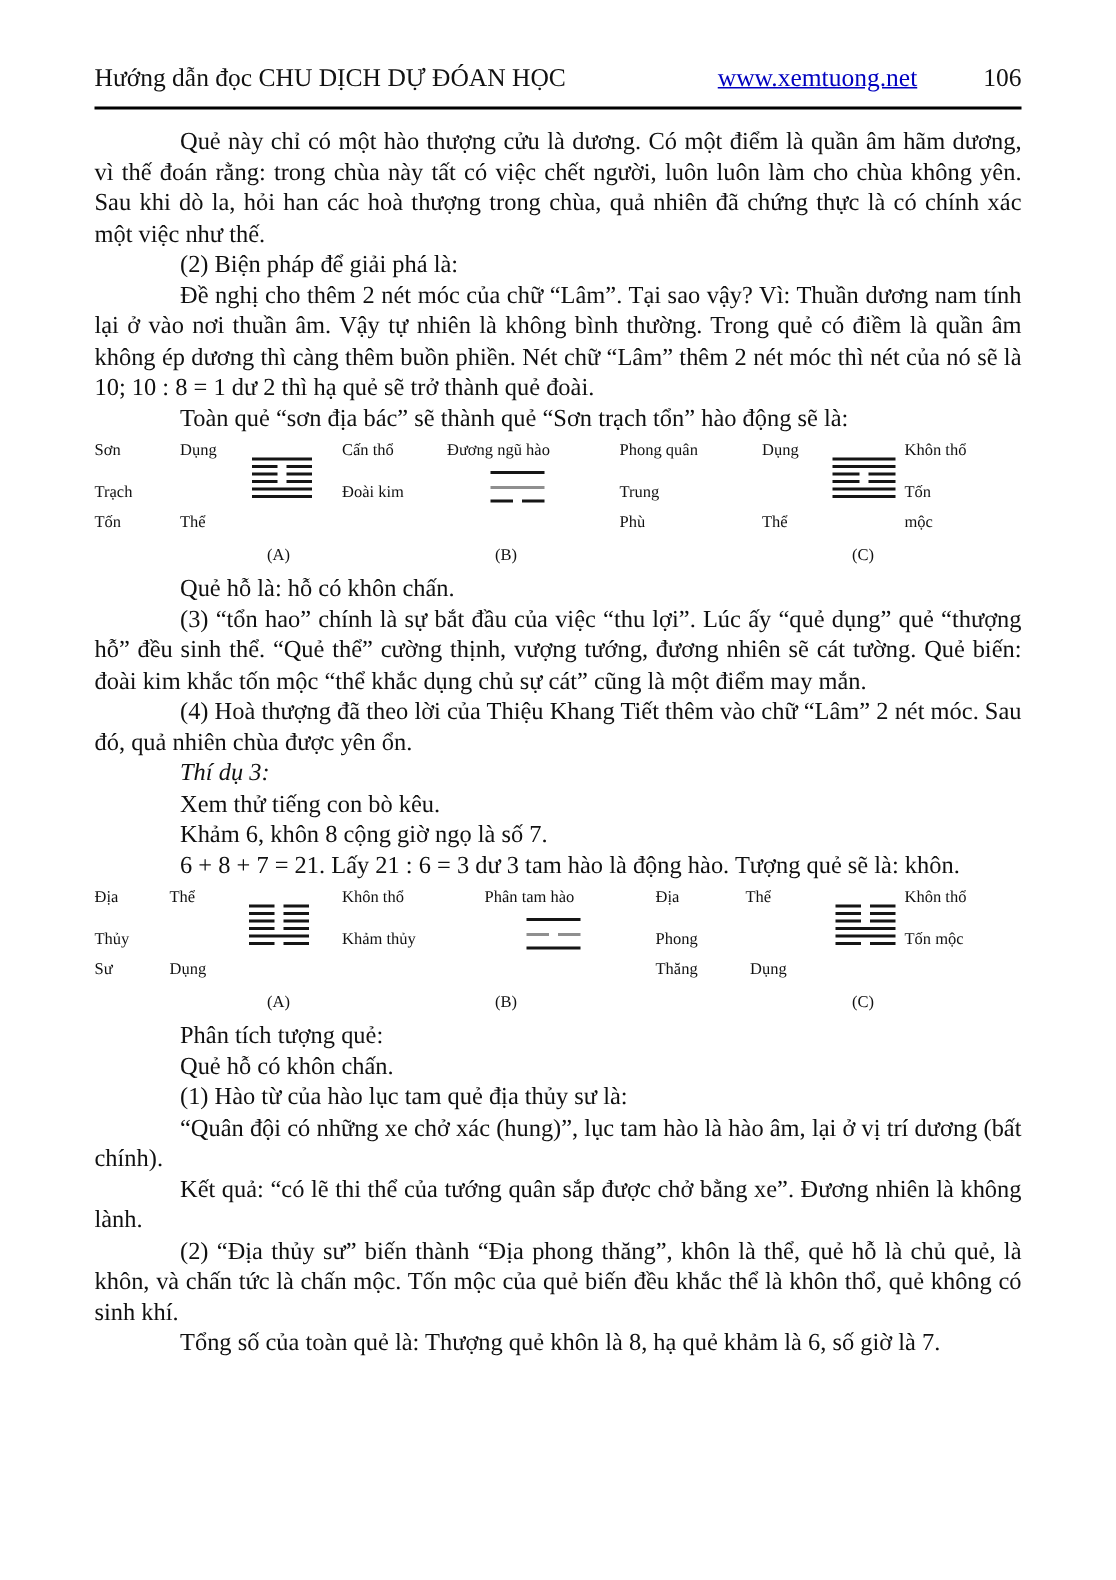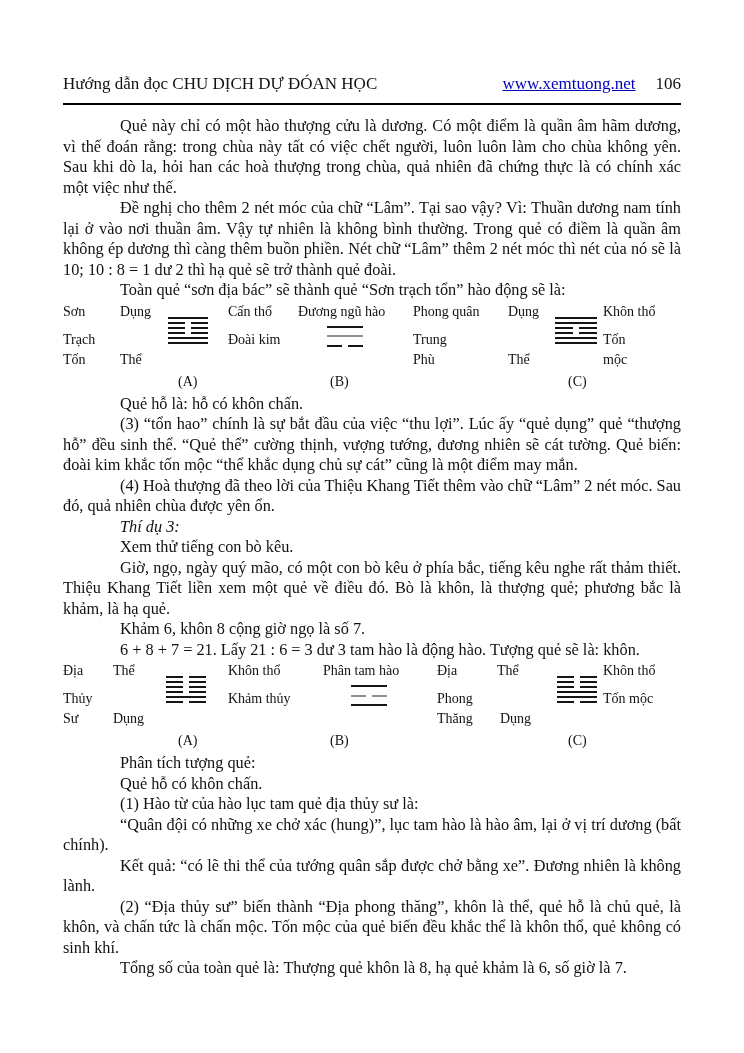--- a/index.html
+++ b/index.html
@@ -1,28 +1,28 @@
 <!DOCTYPE html>
 <html><head>
 <meta charset="utf-8">
 <style>
   html,body { margin:0; padding:0; background:#e8e8e8; }
   .page {
     width:744px; height:1053px; margin:0 auto; background:#ffffff;
     box-sizing:border-box; padding:42px 63px 0 63px; position:relative;
     font-family:"Liberation Serif","DejaVu Serif",serif; color:#111;
   }
-  .header { display:flex; justify-content:space-between; align-items:baseline; font-size:17px;margin-top:32px; }
-  .header-right { display:flex; align-items:baseline; gap:20px; }
+  .header { display:flex; justify-content:space-between; align-items:baseline; font-size:17px; }
+  .header-right { display:flex; align-items:baseline; gap:44px; }
   .site-link { color:#0000bf; text-decoration:underline; cursor:pointer; }
   .rule { border-bottom:2px solid #000; margin-top:9px; }
   .body { margin-top:11px; font-size:16.3px; line-height:20.5px; }
   .body p { margin:0; text-indent:57px; text-align:justify; }
   .italic { font-style:italic; }
-  .diagram { position:relative; height:93px; font-size:14px; }
+  .diagram { position:relative; height:93px; font-size:11px; }
   .di { position:absolute; white-space:nowrap; line-height:18px; }
   .hx { position:absolute; display:flex; flex-direction:column; justify-content:space-between; }
   .hx6 { height:27px; }
   .hx3 { height:21px; }
   .hx-row { display:flex; justify-content:space-between; }
   .seg { height:2px; background:#151515; display:block; }
   .seg.full { width:100%; }
   .seg.half { width:43%; }
   .seg.gray { background:#8f8f8f; }
 </style>
@@ -36,20 +36,21 @@
     <span class="header-right">
       <a class="site-link">www.xemtuong.net</a>
       <span>106</span>
     </span>
   </div>
   <div class="rule"></div>
 
   <div class="body">
 
     <p>Quẻ này chỉ có một hào thượng cửu là dương. Có một điểm là quần âm hãm dương, vì thế đoán rằng: trong chùa này tất có việc chết người, luôn luôn làm cho chùa không yên. Sau khi dò la, hỏi han các hoà thượng trong chùa, quả nhiên đã chứng thực là có chính xác một việc như thế.</p>
+    <p>(2) Biện pháp để giải phá là:</p>
     <p>Đề nghị cho thêm 2 nét móc của chữ “Lâm”. Tại sao vậy? Vì: Thuần dương nam tính lại ở vào nơi thuần âm. Vậy tự nhiên là không bình thường. Trong quẻ có điềm là quần âm không ép dương thì càng thêm buồn phiền. Nét chữ “Lâm” thêm 2 nét móc thì nét của nó sẽ là 10; 10 : 8 = 1 dư 2 thì hạ quẻ sẽ trở thành quẻ đoài.</p>
     <p>Toàn quẻ “sơn địa bác” sẽ thành quẻ “Sơn trạch tổn” hào động sẽ là:</p>
 
     <div class="diagram">
       <span class="di" style="left:0;top:2px">Sơn</span>
       <span class="di" style="left:0;top:30px">Trạch</span>
       <span class="di" style="left:0;top:50px">Tốn</span>
       <span class="di" style="left:57px;top:2px">Dụng</span>
       <span class="di" style="left:57px;top:50px">Thể</span>
       <div class="hx hx6" style="left:105px;top:16px;width:40px">
@@ -123,21 +124,20 @@
       <span class="di" style="left:115px;top:72px">(A)</span>
       <span class="di" style="left:267px;top:72px">(B)</span>
       <span class="di" style="left:505px;top:72px">(C)</span>
     </div>
 
     <p>Quẻ hỗ là: hỗ có khôn chấn.</p>
     <p>(3) “tổn hao” chính là sự bắt đầu của việc “thu lợi”. Lúc ấy “quẻ dụng” quẻ “thượng hỗ” đều sinh thể. “Quẻ thể” cường thịnh, vượng tướng, đương nhiên sẽ cát tường. Quẻ biến: đoài kim khắc tốn mộc “thể khắc dụng chủ sự cát” cũng là một điểm may mắn.</p>
     <p>(4) Hoà thượng đã theo lời của Thiệu Khang Tiết thêm vào chữ “Lâm” 2 nét móc. Sau đó, quả nhiên chùa được yên ổn.</p>
     <p class="italic">Thí dụ 3:</p>
     <p>Xem thử tiếng con bò kêu.</p>
-    <p>Giờ, ngọ, ngày quý mão, có một con bò kêu ở phía bắc, tiếng kêu nghe rất thảm thiết. Thiệu Khang Tiết liền xem một quẻ về điều đó. Bò là khôn, là thượng quẻ; phương bắc là khảm, là hạ quẻ.</p>
     <p>Khảm 6, khôn 8 cộng giờ ngọ là số 7.</p>
     <p>6 + 8 + 7 = 21. Lấy 21 : 6 = 3 dư 3 tam hào là động hào. Tượng quẻ sẽ là: khôn.</p>
 
     <div class="diagram">
       <span class="di" style="left:0;top:2px">Địa</span>
       <span class="di" style="left:0;top:30px">Thủy</span>
       <span class="di" style="left:0;top:50px">Sư</span>
       <span class="di" style="left:50px;top:2px">Thể</span>
       <span class="di" style="left:50px;top:50px">Dụng</span>
       <div class="hx hx6" style="left:103px;top:16px;width:40px">

